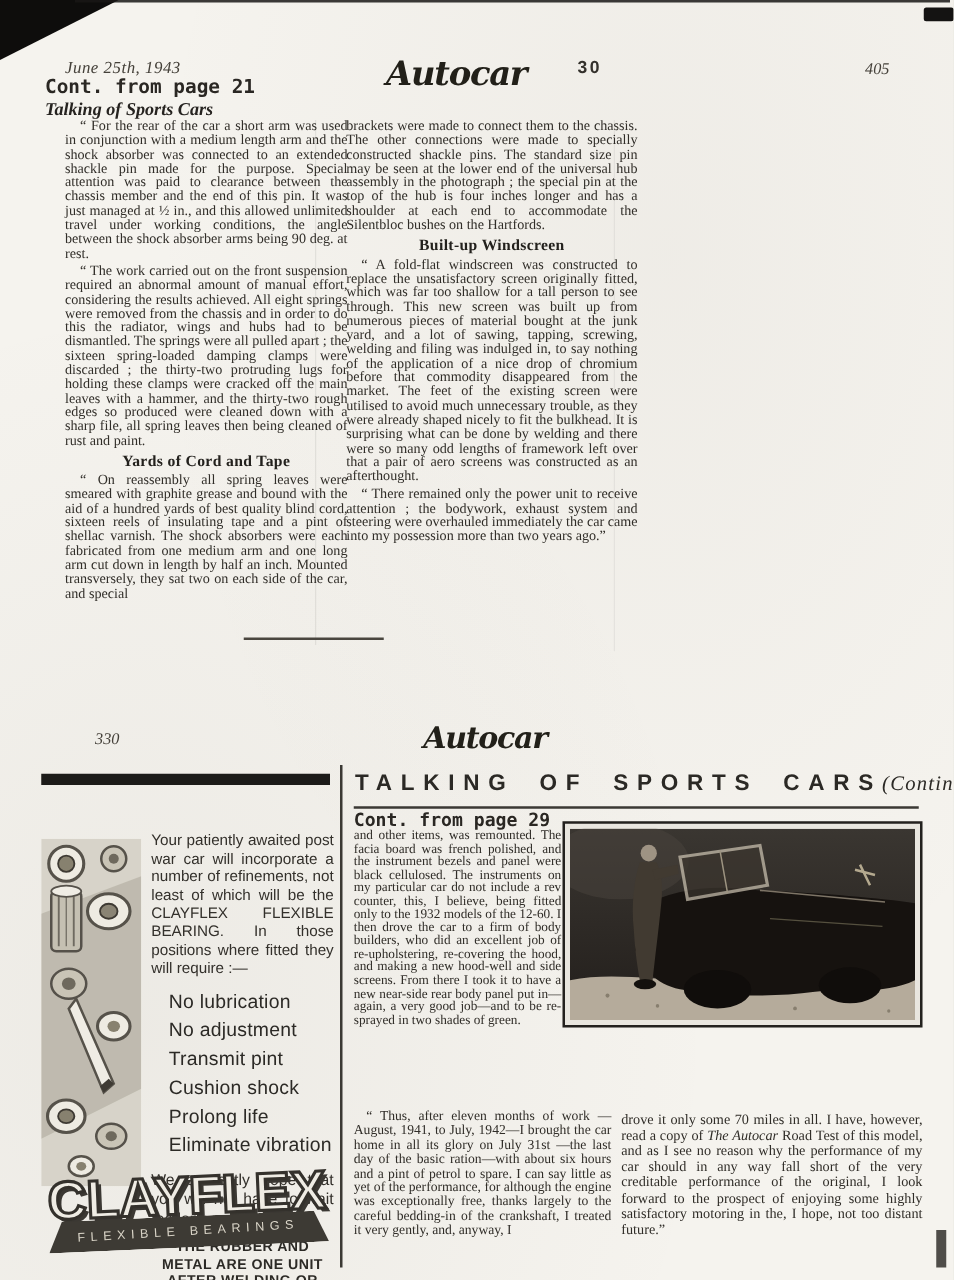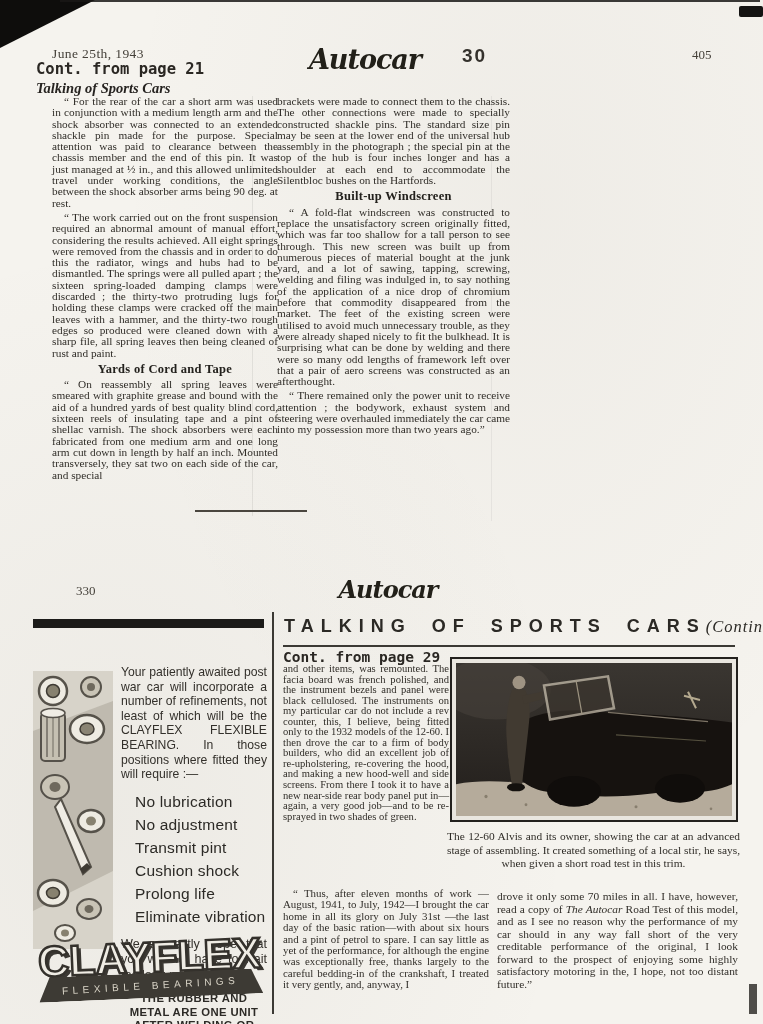--- a/index.html
+++ b/index.html
@@ -12,27 +12,27 @@
   .abs{position:absolute;}
 
   
   .corner-wedge{left:0;top:0;width:95px;height:48px;background:#0e0d0c;
     clip-path:polygon(0 0,100% 0,0 100%);}
   .top-edge{left:60px;top:0;width:700px;height:2px;background:#191816;opacity:.85;}
   .tr-mark{left:739px;top:6px;width:24px;height:11px;background:#141312;border-radius:2px;}
   .br-mark{left:749px;top:984px;width:8px;height:30px;background:#25231f;opacity:.8;}
 
   
-  .hand{color:#45413a;}
+  .hand{font-style:italic;color:#45413a;}
   .date{left:52px;top:46px;font-size:13.5px;letter-spacing:.4px;}
   .cont-line{left:36px;top:60px;font-family:"DejaVu Sans Mono",monospace;font-weight:bold;font-size:15.5px;color:#2a2723;}
   .top-title{left:36px;top:80px;font-weight:bold;font-style:italic;font-size:14.5px;color:#262320;}
   .masthead{font-family:"DejaVu Serif",serif;font-style:italic;font-weight:bold;color:#222019;letter-spacing:-1px;}
   .masthead-top{left:305px;top:44px;width:120px;text-align:center;font-size:27px;}
-  .pagenum-top{left:462px;top:45px;font-size:19px;letter-spacing:2px;color:#34312c;font-family:"Liberation Sans",sans-serif;font-weight:bold;text-align:center;}
+  .pagenum-top{left:462px;top:45px;font-size:14px;letter-spacing:2px;color:#34312c;font-family:"Liberation Sans",sans-serif;font-weight:bold;text-align:center;}
   .folio-top{left:692px;top:47px;font-size:13px;}
 
   .col{text-align:justify;font-size:11.3px;line-height:11.3px;color:#302d28;margin-left:19px;}
   .col p{margin:0 0 3px 0;text-indent:12px;}
   .col p.noindent{text-indent:0;}
   .col h4{margin:5px 0 4px 0;text-align:center;font-size:12.5px;color:#23211d;letter-spacing:.3px;}
   .col1{left:33px;top:96px;width:226px;}
   .col2{left:258px;top:96px;width:233px;}
   .vfaint1{left:252px;top:96px;width:1px;height:420px;background:rgba(0,0,0,0.07);}
   .vfaint2{left:491px;top:96px;width:1px;height:425px;background:rgba(0,0,0,0.05);}
@@ -205,19 +205,18 @@
       <path d="M152,48 L252,57" stroke="#7d7466" stroke-width="1.2"></path>
       <path d="M160,70 L250,76" stroke="#55503f" stroke-width="1"></path>
       <circle cx="63" cy="19" r="6.5" fill="#9e9383"></circle>
       <path d="M56,26 C51,40 49,60 51,78 C52,96 54,108 56,119 L66,119 C68,100 71,78 73,58 C75,43 72,31 69,26 Z" fill="#413a31"></path>
       <path d="M66,32 L86,28 L87,35 L68,40 Z" fill="#413a31"></path>
       <ellipse cx="60" cy="121" rx="9" ry="4" fill="#14110e"></ellipse>
       <path d="M228,32 L244,36 M232,28 L240,44" stroke="#b4a98f" stroke-width="2"></path>
     </svg>
   </div>
 
-  <div class="abs caption">The 12-60 Alvis and its owner, showing the car at an advanced stage of assembling.  It created something of a local stir, he says, when given a short road test in this trim.</div>
 
   <div class="abs left-bottom">“ Thus, after eleven months of work —August, 1941, to July, 1942—I brought the car home in all its glory on July 31st —the last day of the basic ration—with about six hours and a pint of petrol to spare.  I can say little as yet of the performance, for although the engine was exceptionally free, thanks largely to the careful bedding-in of the crankshaft, I treated it very gently, and, anyway, I</div>
 
   <div class="abs right-bottom"><span>drove it only some 70 miles in all.  I have, however, read a copy of </span><em>The Autocar</em><span> Road Test of this model, and as I see no reason why the performance of my car should in any way fall short of the very creditable performance of the original, I look forward to the prospect of enjoying some highly satisfactory motoring in the, I hope, not too distant future.”</span></div>
 
 </div>
 
 </body></html>

